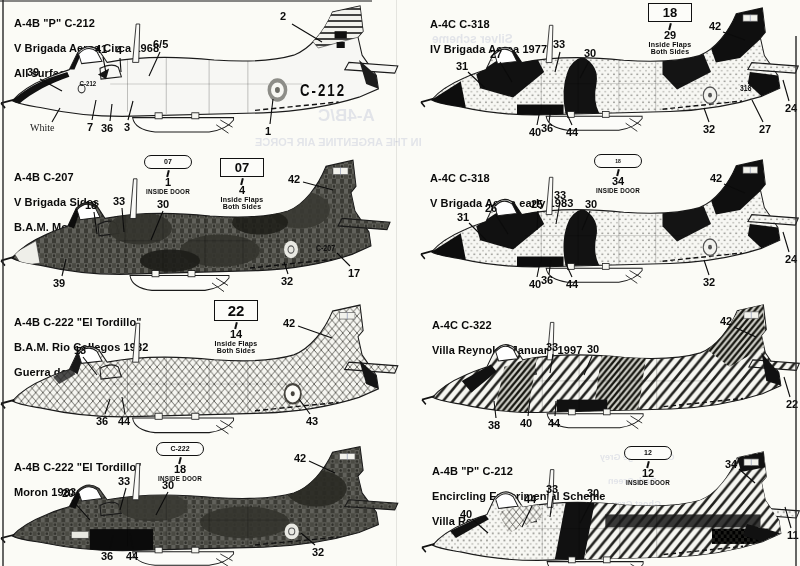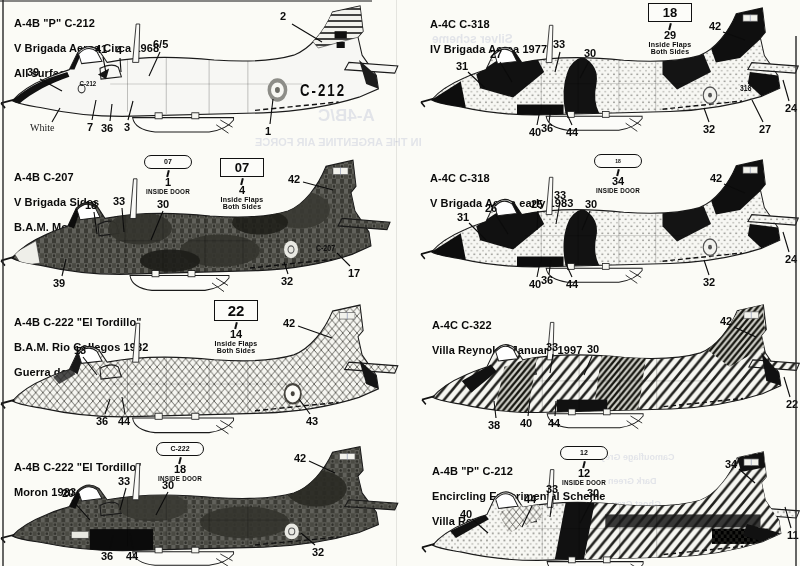--- a/index.html
+++ b/index.html
@@ -171,21 +171,21 @@
   <div class="inum">29</div>
   <div class="icap" style="font-size:7px">Inside Flaps</div>
   <div class="icap" style="font-size:7px">Both Sides</div>
 </div>
 <div class="inset" style="left:590px;top:154px">
   <div class="oval tiny">18</div>
   <div class="tick"></div>
   <div class="inum">34</div>
   <div class="icap">INSIDE DOOR</div>
 </div>
-<div class="inset" style="left:556px;top:446px">
+<div class="inset" style="left:620px;top:446px">
   <div class="oval">12</div>
   <div class="tick"></div>
   <div class="inum">12</div>
   <div class="icap">INSIDE DOOR</div>
 </div>
 
 <svg class="prof" style="left:0;top:0" width="400" height="152" viewBox="0 0 400 152">
   <g transform="scale(1.02,1.2)">
     <use href="#jetBody" fill="#f7f7f4"></use>
     <g clip-path="url(#cj)">

